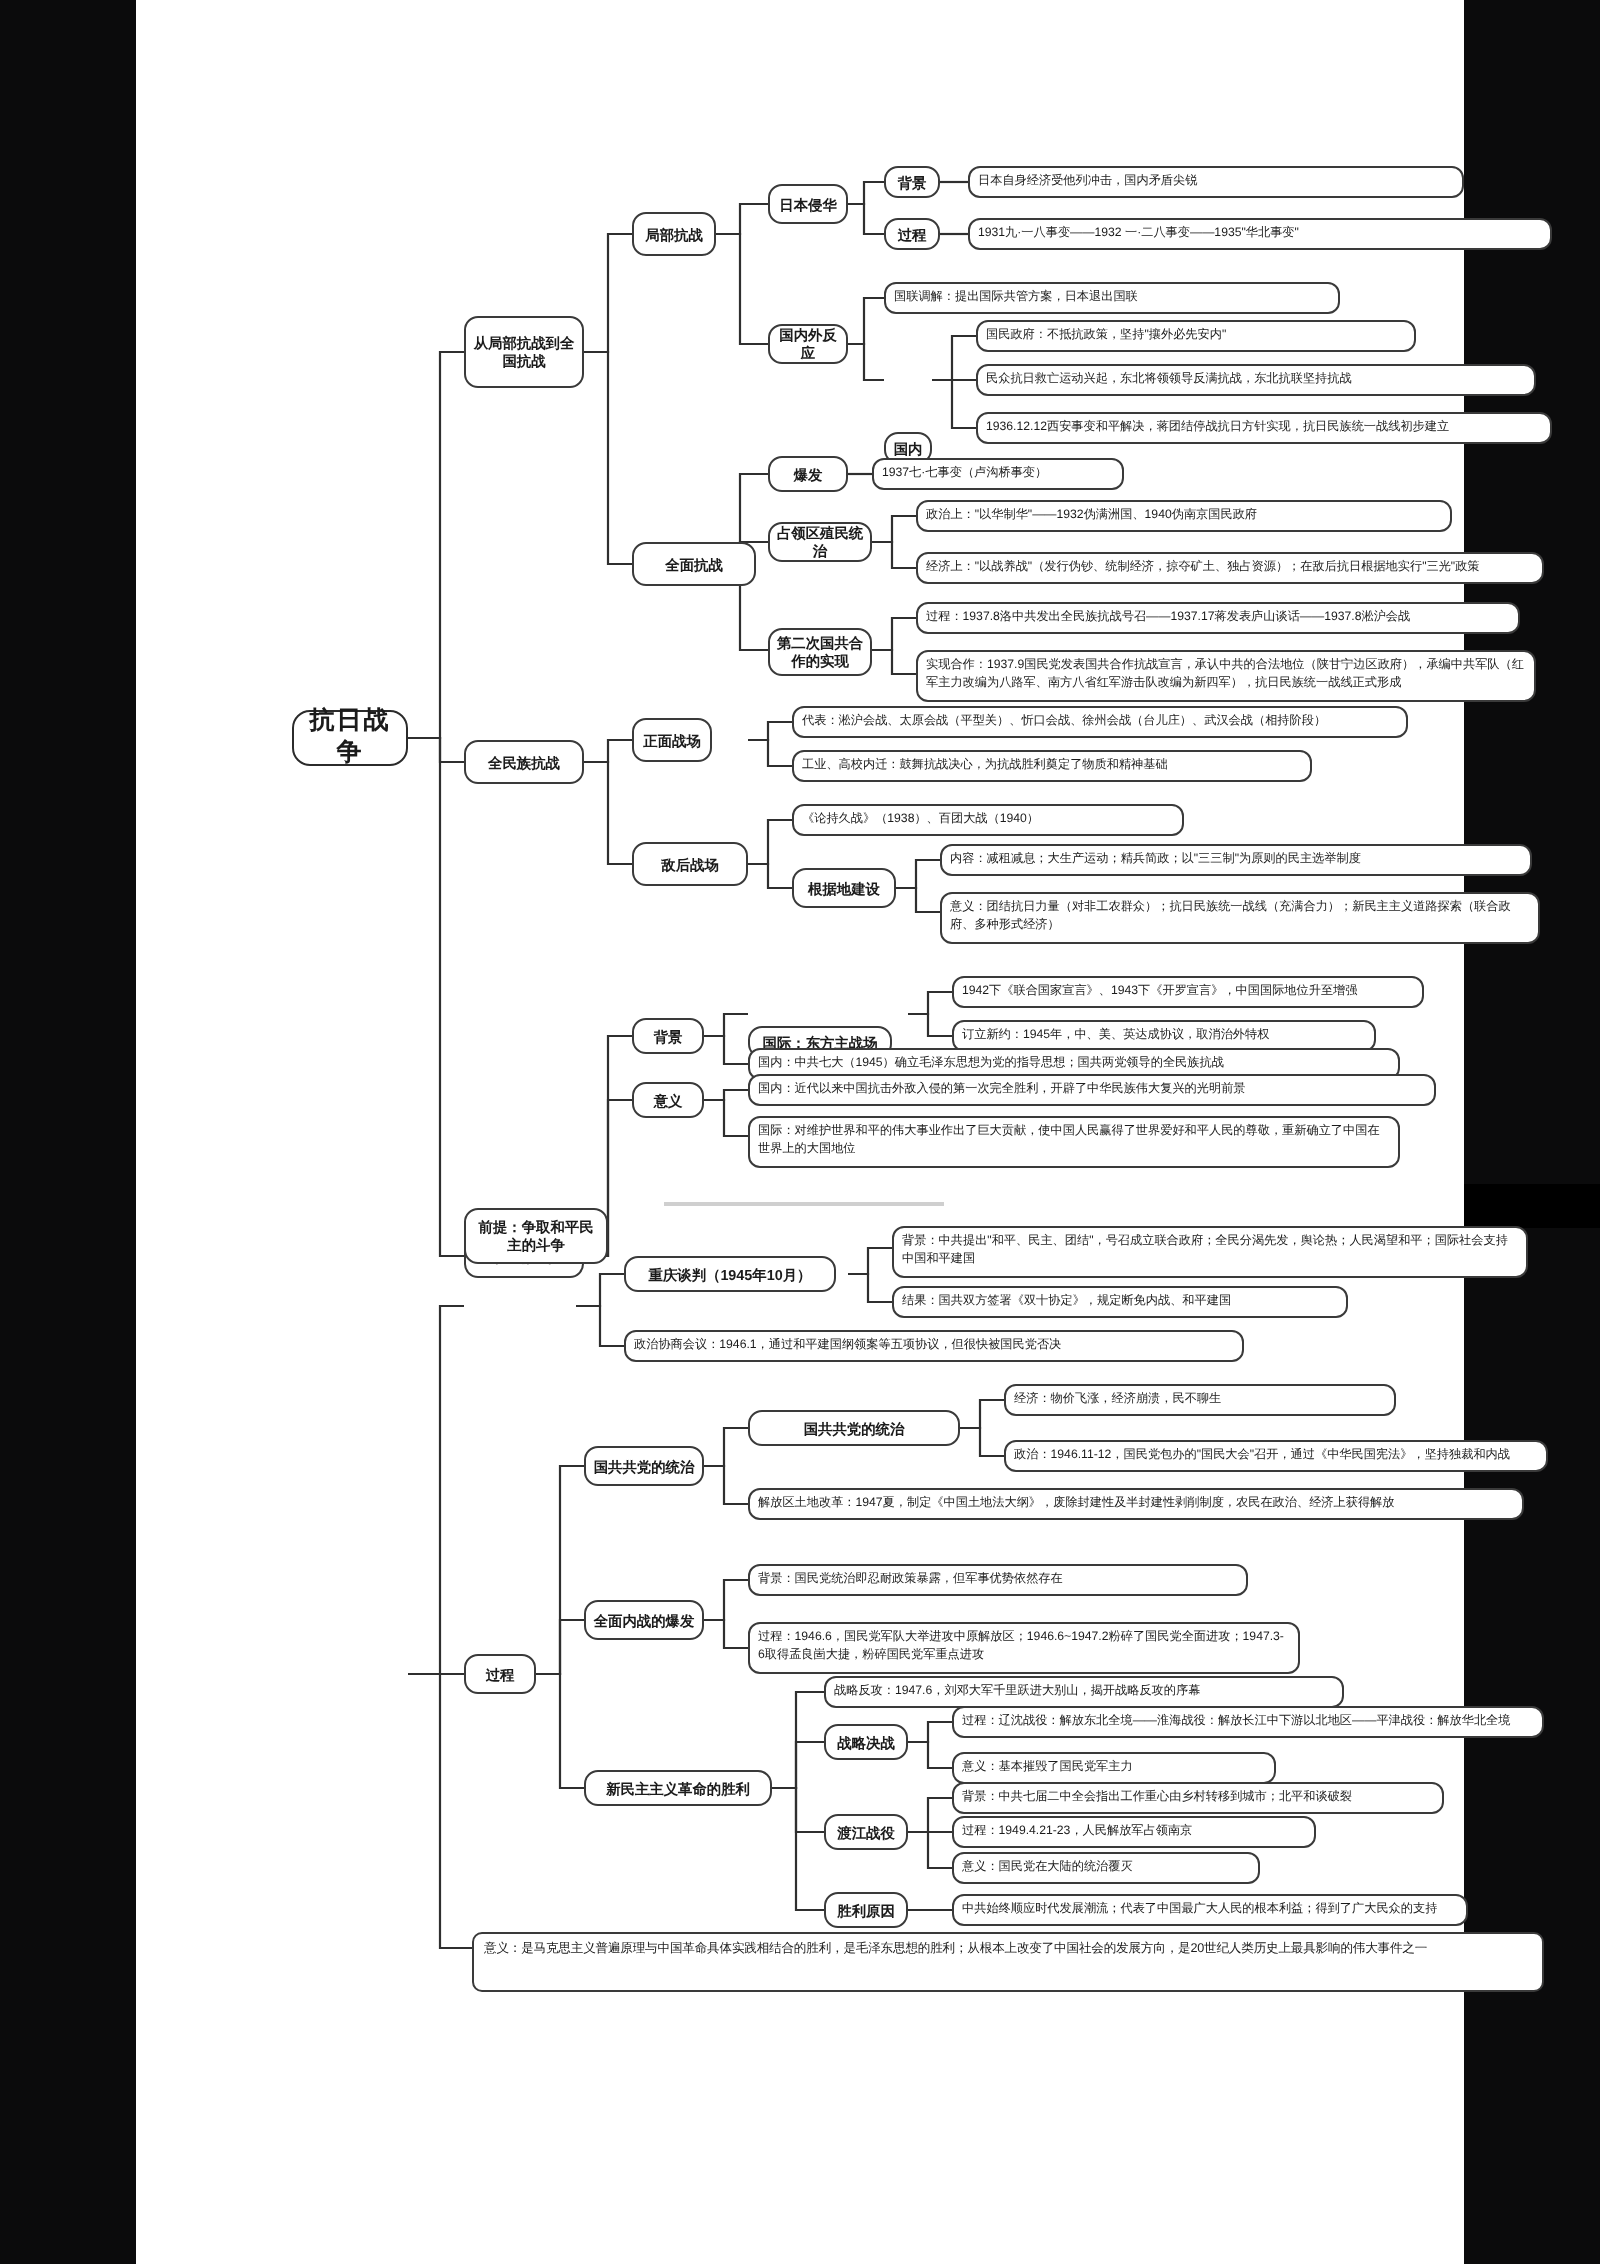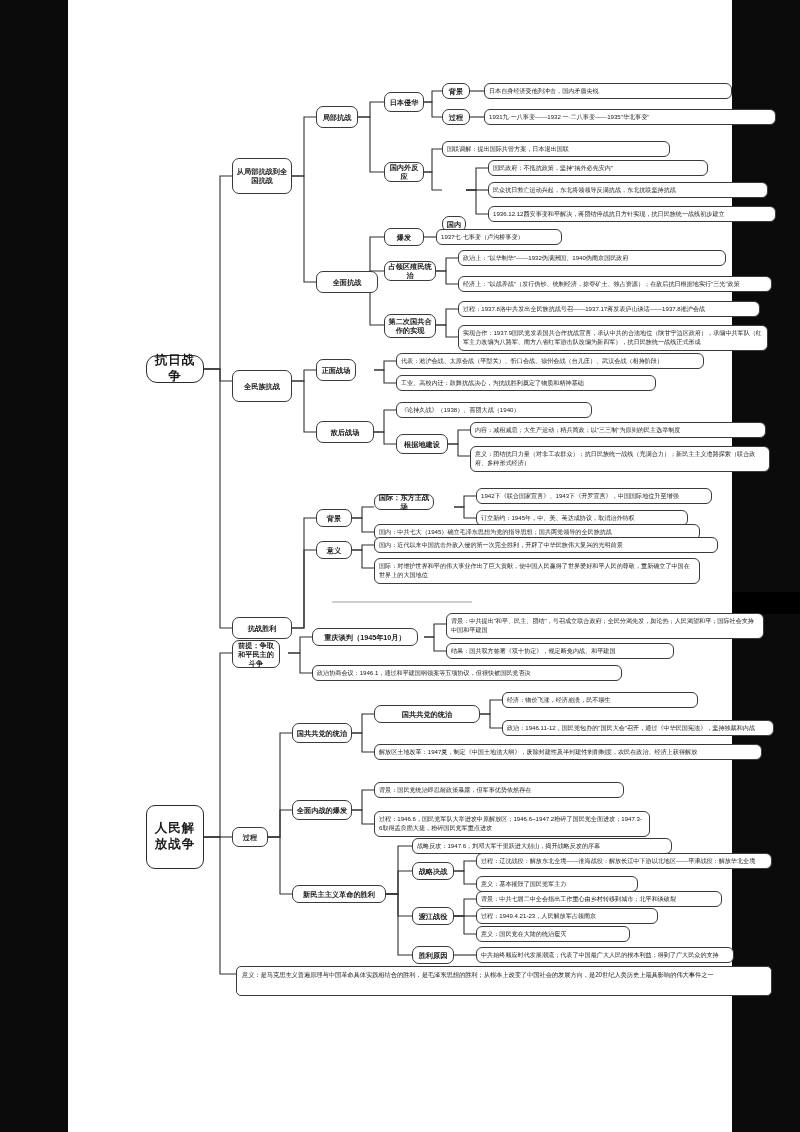--- a/index.html
+++ b/index.html
@@ -192,27 +192,26 @@
           <path d="M318,871 H328 V884 H340"></path>
 
           <path d="M318,916 H328 V899 H340"></path>
           <path d="M318,916 H328 V916 H340"></path>
           <path d="M318,916 H328 V934 H340"></path>
 
           <path d="M318,955 H340"></path>
         </g>
       </svg>
 
-      <div class="node root" style="left:10px;top:355px;width:58px;height:28px;border-radius:11px;">抗日战争</div>
-
-      <div class="node root" style="left:10px;top:805px;width:58px;height:64px;">人民解放战争</div>
+      <div class="node root" style="left:10px;top:355px;width:58px;height:28px;">抗日战争</div>
+
 
       <div class="node pill" style="left:96px;top:158px;width:60px;height:36px;">从局部抗战到全国抗战</div>
 
-      <div class="node pill" style="left:96px;top:370px;width:60px;height:32px;">全民族抗战</div>
+      <div class="node pill" style="left:96px;top:370px;width:60px;height:22px;">全民族抗战</div>
 
       <div class="node pill" style="left:96px;top:617px;width:60px;height:22px;">抗战胜利</div>
 
       <div class="node pill" style="left:180px;top:106px;width:42px;height:22px;">局部抗战</div>
 
       <div class="node pill" style="left:180px;top:271px;width:62px;height:22px;">全面抗战</div>
 
       <div class="node pill" style="left:248px;top:92px;width:40px;height:20px;">日本侵华</div>
 
       <div class="node pill" style="left:248px;top:162px;width:40px;height:20px;">国内外反应</div>
@@ -264,35 +263,35 @@
       <div class="node pill" style="left:260px;top:434px;width:52px;height:20px;">根据地建设</div>
 
       <div class="node leaf" style="left:334px;top:422px;width:296px;height:16px;">内容：减租减息；大生产运动；精兵简政；以"三三制"为原则的民主选举制度</div>
 
       <div class="node leaf two" style="left:334px;top:446px;width:300px;height:26px;">意义：团结抗日力量（对非工农群众）；抗日民族统一战线（充满合力）；新民主主义道路探索（联合政府、多种形式经济）</div>
 
       <div class="node pill" style="left:180px;top:509px;width:36px;height:18px;">背景</div>
 
       <div class="node pill" style="left:180px;top:541px;width:36px;height:18px;">意义</div>
 
-      <div class="node pill" style="left:238px;top:494px;width:60px;height:16px;">国际：东方主战场</div>
+      <div class="node pill" style="left:238px;top:513px;width:72px;height:16px;">国际：东方主战场</div>
 
       <div class="node leaf" style="left:340px;top:488px;width:236px;height:16px;">1942下《联合国家宣言》、1943下《开罗宣言》，中国国际地位升至增强</div>
 
       <div class="node leaf" style="left:340px;top:510px;width:212px;height:16px;">订立新约：1945年，中、美、英达成协议，取消治外特权</div>
 
       <div class="node leaf" style="left:238px;top:524px;width:326px;height:16px;">国内：中共七大（1945）确立毛泽东思想为党的指导思想；国共两党领导的全民族抗战</div>
 
       <div class="node leaf" style="left:238px;top:537px;width:344px;height:16px;">国内：近代以来中国抗击外敌入侵的第一次完全胜利，开辟了中华民族伟大复兴的光明前景</div>
 
       <div class="node leaf two" style="left:238px;top:558px;width:326px;height:26px;">国际：对维护世界和平的伟大事业作出了巨大贡献，使中国人民赢得了世界爱好和平人民的尊敬，重新确立了中国在世界上的大国地位</div>
 
       <div id="divider"></div>
 
-      <div class="node pill two" style="left:96px;top:640px;width:48px;height:28px;">前提：争取和平民主的斗争</div>
+      <div class="node pill two" style="left:96px;top:604px;width:72px;height:28px;">前提：争取和平民主的斗争</div>
 
       <div class="node pill" style="left:96px;top:827px;width:36px;height:20px;">过程</div>
 
       <div class="node pill" style="left:176px;top:628px;width:106px;height:18px;">重庆谈判（1945年10月）</div>
 
       <div class="node leaf two" style="left:310px;top:613px;width:318px;height:26px;">背景：中共提出"和平、民主、团结"，号召成立联合政府；全民分渴先发，舆论热；人民渴望和平；国际社会支持中国和平建国</div>
 
       <div class="node leaf" style="left:310px;top:643px;width:228px;height:16px;">结果：国共双方签署《双十协定》，规定断免内战、和平建国</div>
 
       <div class="node leaf" style="left:176px;top:665px;width:310px;height:16px;">政治协商会议：1946.1，通过和平建国纲领案等五项协议，但很快被国民党否决</div>

